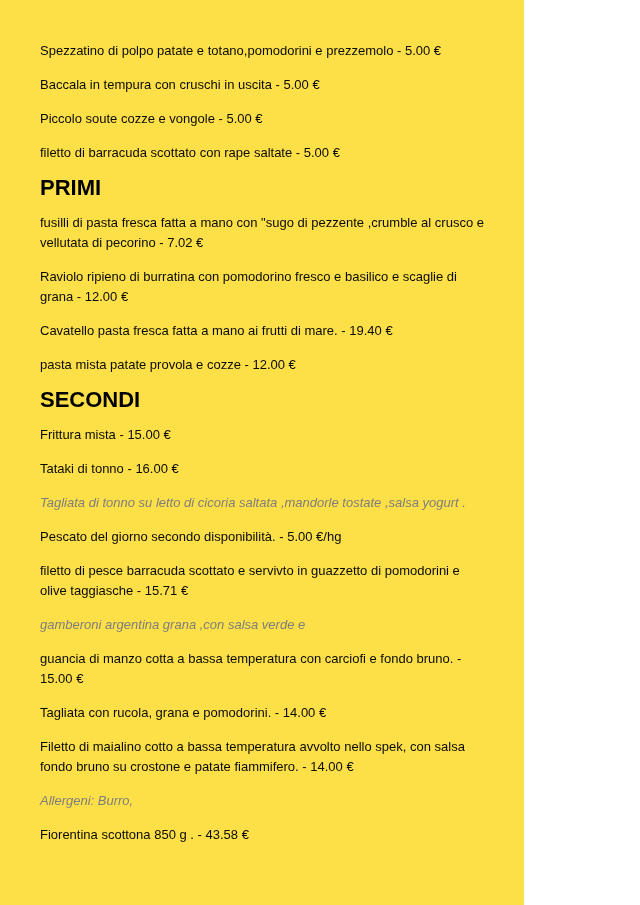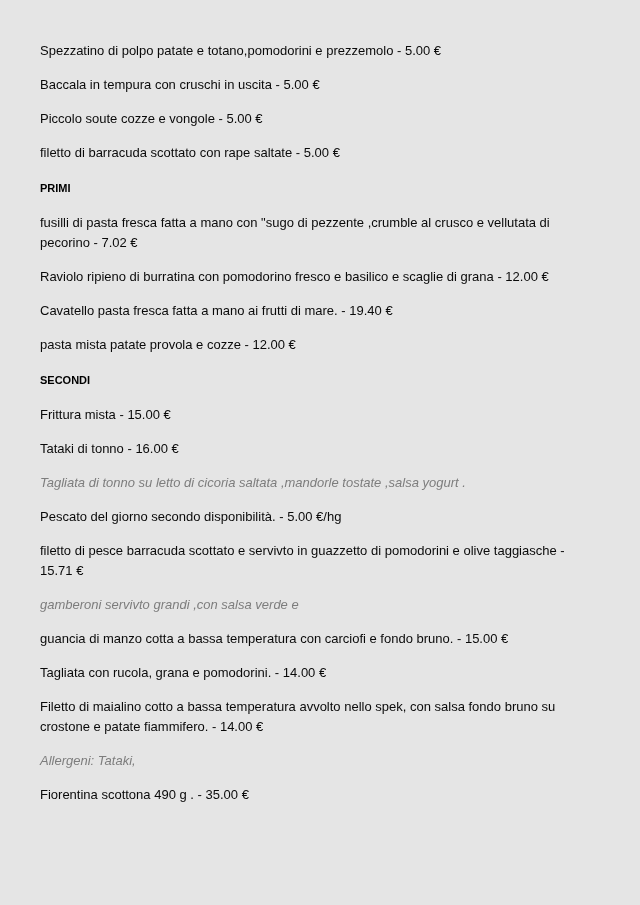--- a/index.html
+++ b/index.html
@@ -7,40 +7,40 @@
     padding: 0;
     background: #ffffff;
   }
   body {
     width: 640px;
     height: 905px;
     font-family: "Liberation Sans", "DejaVu Sans", sans-serif;
   }
   .menu-page {
     box-sizing: border-box;
-    width: 640px;
+    width: 524px;
     height: 905px;
     padding: 41px 40px 20px 40px;
     overflow: hidden;
-    background: #e5e5e5;
+    background: #fde047;
   }
   .item {
     margin: 0 0 14px 0;
     font-size: 13px;
     line-height: 20px;
     font-weight: 400;
     color: #0a0a0a;
   }
   .item.muted {
     color: #7d7d7d;
     font-style: italic;
   }
   .section-heading {
     margin: 8px 0 14px 0;
-    font-size: 11px;
+    font-size: 22px;
     line-height: 22px;
     font-weight: 700;
     color: #000000;
   }
 </style>
 </head>
 <body>
 
 <div class="menu-page">
 
@@ -54,20 +54,20 @@
   <p class="item">Raviolo ripieno di burratina con pomodorino fresco e basilico e scaglie di grana - 12.00 €</p>
   <p class="item">Cavatello pasta fresca fatta a mano ai frutti di mare. - 19.40 €</p>
   <p class="item">pasta mista patate provola e cozze - 12.00 €</p>
 
   <h2 class="section-heading">SECONDI</h2>
   <p class="item">Frittura mista - 15.00 €</p>
   <p class="item">Tataki di tonno - 16.00 €</p>
   <p class="item muted">Tagliata di tonno su letto di cicoria saltata ,mandorle tostate ,salsa yogurt .</p>
   <p class="item">Pescato del giorno secondo disponibilità. - 5.00 €/hg</p>
   <p class="item">filetto di pesce barracuda scottato e servivto in guazzetto di pomodorini e olive taggiasche - 15.71 €</p>
-  <p class="item muted">gamberoni servivto grandi ,con salsa verde e</p>
+  <p class="item muted">gamberoni argentina grana ,con salsa verde e</p>
   <p class="item">guancia di manzo cotta a bassa temperatura con carciofi e fondo bruno. - 15.00 €</p>
   <p class="item">Tagliata con rucola, grana e pomodorini. - 14.00 €</p>
   <p class="item">Filetto di maialino cotto a bassa temperatura avvolto nello spek, con salsa fondo bruno su crostone e patate fiammifero. - 14.00 €</p>
-  <p class="item muted">Allergeni: Tataki,</p>
-  <p class="item">Fiorentina scottona 490 g . - 35.00 €</p>
+  <p class="item muted">Allergeni: Burro,</p>
+  <p class="item">Fiorentina scottona 850 g . - 43.58 €</p>
 
 </div>
 
 </body></html>

